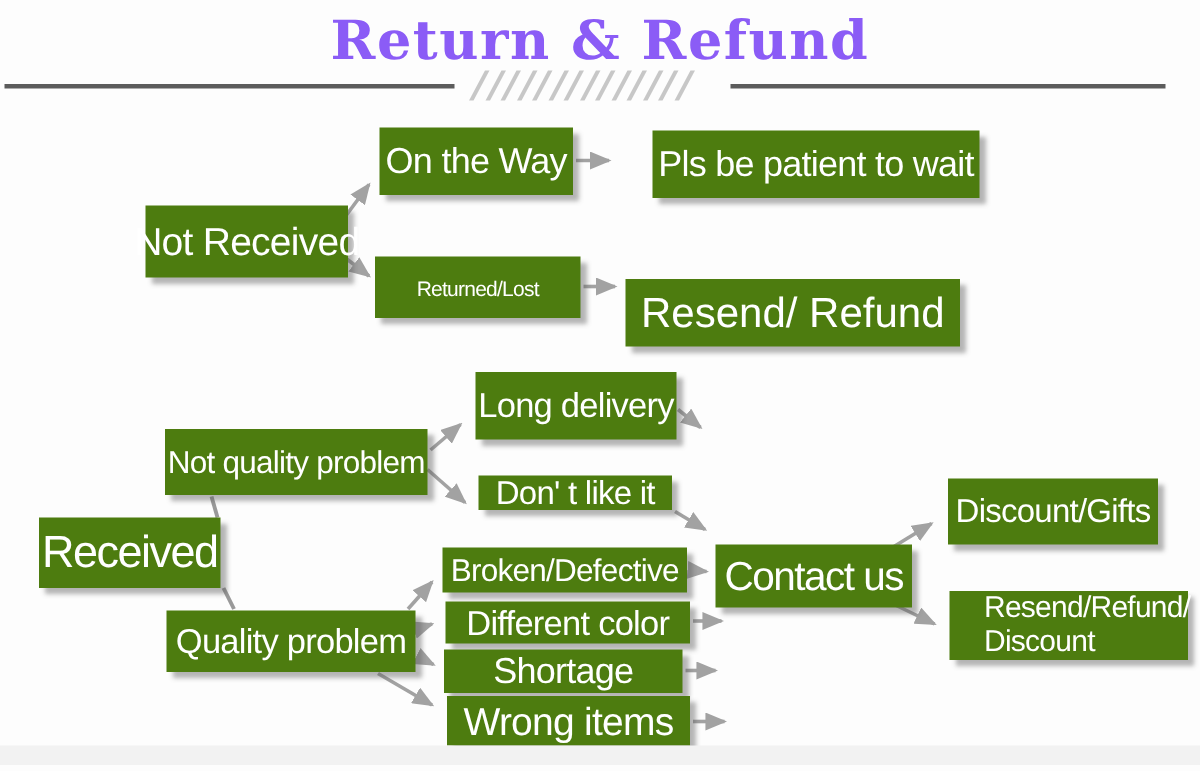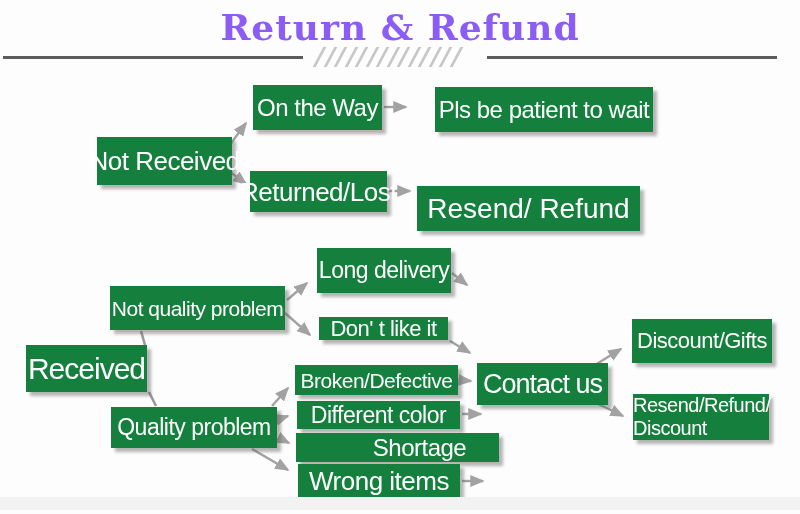--- a/index.html
+++ b/index.html
@@ -17,43 +17,43 @@
   .rule{position:absolute;top:56px;height:3px;background:#5c5c5c;}
   #rule-left{left:3px;width:300px;}
   #rule-right{left:487px;width:290px;}
   #hatch{position:absolute;left:318px;top:46px;width:156px;height:22px;
     display:flex;align-items:center;}
   #hatch i{display:block;width:3px;height:20px;margin-right:7.5px;
     background:#c7c7c7;transform:skewX(-28deg);}
   
   .node{
     position:absolute;display:flex;align-items:center;justify-content:center;
-    background:#15803d;color:#fff;white-space:nowrap;
+    background:#4d7c0f;color:#fff;white-space:nowrap;
     box-shadow:4px 4px 3px rgba(90,90,90,.45);
     line-height:1;
   }
   #n-not-received{left:97px;top:137px;width:135px;height:48px;font-size:26px;letter-spacing:-0.5px;}
   #n-on-the-way{left:253px;top:85px;width:129px;height:45px;font-size:24px;letter-spacing:-0.5px;}
   #n-pls-wait{left:415px;top:87px;width:218px;height:45px;font-size:24px;letter-spacing:-0.5px;margin-left:20px;}
-  #n-returned-lost{left:250px;top:171px;width:137px;height:41px;font-size:26px;letter-spacing:-0.5px;}
+  #n-returned-lost{left:250px;top:171px;width:137px;height:41px;font-size:14px;letter-spacing:-0.5px;}
   #n-resend-refund{left:417px;top:170px;width:223px;height:45px;font-size:28px;letter-spacing:0px;margin-top:16px;}
   #n-received{left:26px;top:345px;width:121px;height:47px;font-size:30px;letter-spacing:-1px;}
   #n-not-quality{left:110px;top:286px;width:175px;height:44px;font-size:21px;letter-spacing:-0.5px;}
   #n-quality{left:111px;top:407px;width:166px;height:41px;font-size:23px;letter-spacing:-0.5px;}
   #n-long-delivery{left:317px;top:248px;width:134px;height:45px;font-size:23px;letter-spacing:-0.5px;}
   #n-dont-like{left:319px;top:317px;width:129px;height:23px;font-size:22px;letter-spacing:-0.5px;}
   #n-broken-defective{left:295px;top:365px;width:163px;height:30px;font-size:21px;letter-spacing:-0.5px;}
   #n-different-color{left:297px;top:401px;width:163px;height:28px;font-size:23px;letter-spacing:-0.5px;}
-  #n-shortage{left:296px;top:433px;width:159px;height:29px;font-size:24px;letter-spacing:-0.5px;padding-left:44px;}
+  #n-shortage{left:296px;top:433px;width:159px;height:29px;font-size:24px;letter-spacing:-0.5px;}
   #n-wrong-items{left:298px;top:464px;width:162px;height:33px;font-size:26px;letter-spacing:-0.5px;}
   #n-contact-us{left:477px;top:363px;width:131px;height:42px;font-size:27px;letter-spacing:-1px;}
   #n-discount-gifts{left:632px;top:319px;width:140px;height:44px;font-size:22px;letter-spacing:-0.5px;}
   #n-rrd{left:633px;top:394px;width:144px;height:46px;font-size:20px;
     flex-direction:column;align-items:flex-start;justify-content:center;
-    padding-left:0;width:136px;line-height:1.15;letter-spacing:-0.5px;}
+    padding-left:23px;width:136px;line-height:1.15;letter-spacing:-0.5px;}
   
   #edges{position:absolute;left:0;top:0;width:800px;height:514px;pointer-events:none;}
   
   #bottom-band{position:absolute;left:0;top:497px;width:800px;height:13px;background:#f2f2f2;}
 </style>
 </head>
 <body>
 
 <div id="stage">
 

